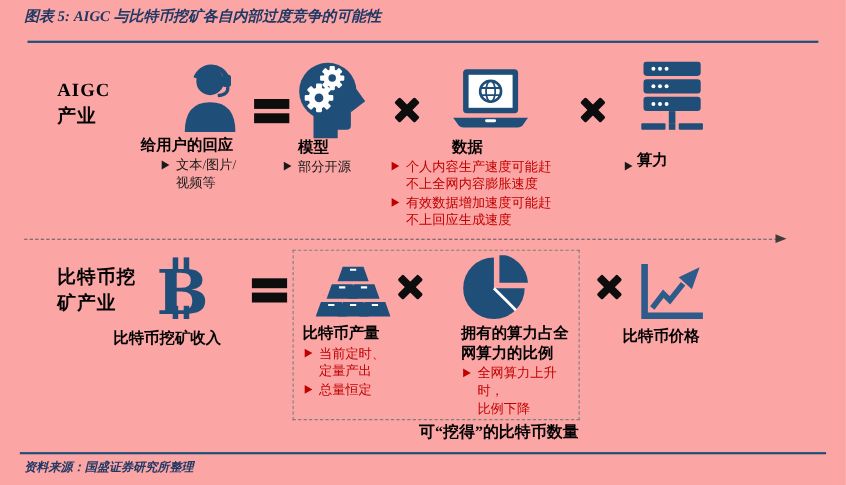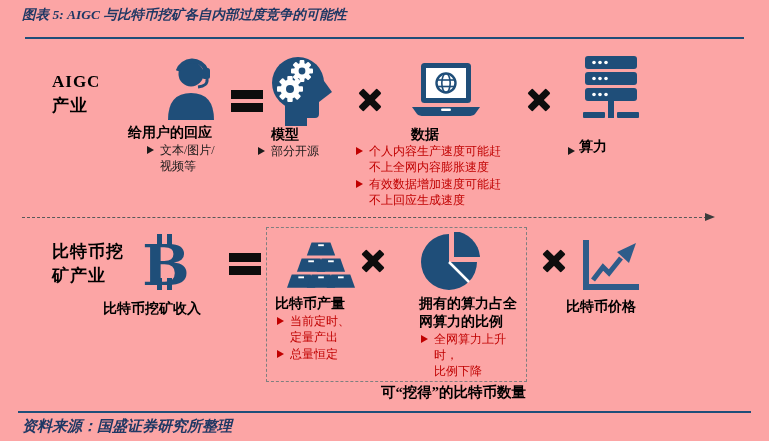--- a/index.html
+++ b/index.html
@@ -5,21 +5,21 @@
   html,body{margin:0;padding:0;background:#fff;}
   .canvas{position:relative;width:769px;height:441px;background:#fca5a5;overflow:hidden;
           font-family:"Liberation Serif","DejaVu Serif",serif;color:#000;}
   .abs{position:absolute;}
 
   
   .fig-title{left:22px;top:6px;font-size:13.5px;font-weight:bold;font-style:italic;color:#1f3864;white-space:nowrap;}
   .hline{height:2px;background:#1f4e79;}
   .title-line{left:25px;top:37px;width:719px;}
   .footer-line{left:18px;top:411px;width:733px;height:2px;}
-  .source-text{left:22px;top:417px;font-size:15px;font-style:italic;font-weight:bold;color:#1f3864;white-space:nowrap;}
+  .source-text{left:22px;top:417px;font-size:11px;font-style:italic;font-weight:bold;color:#1f3864;white-space:nowrap;}
 
   
   .row-label{font-size:17px;font-weight:bold;line-height:1.4;white-space:pre-line;letter-spacing:1px;}
 
   
   .item-label{font-size:14px;font-weight:bold;line-height:1.25;white-space:pre-line;}
   .center{text-align:left;}
 
   
   .bullets{font-size:12px;line-height:1.34;}

